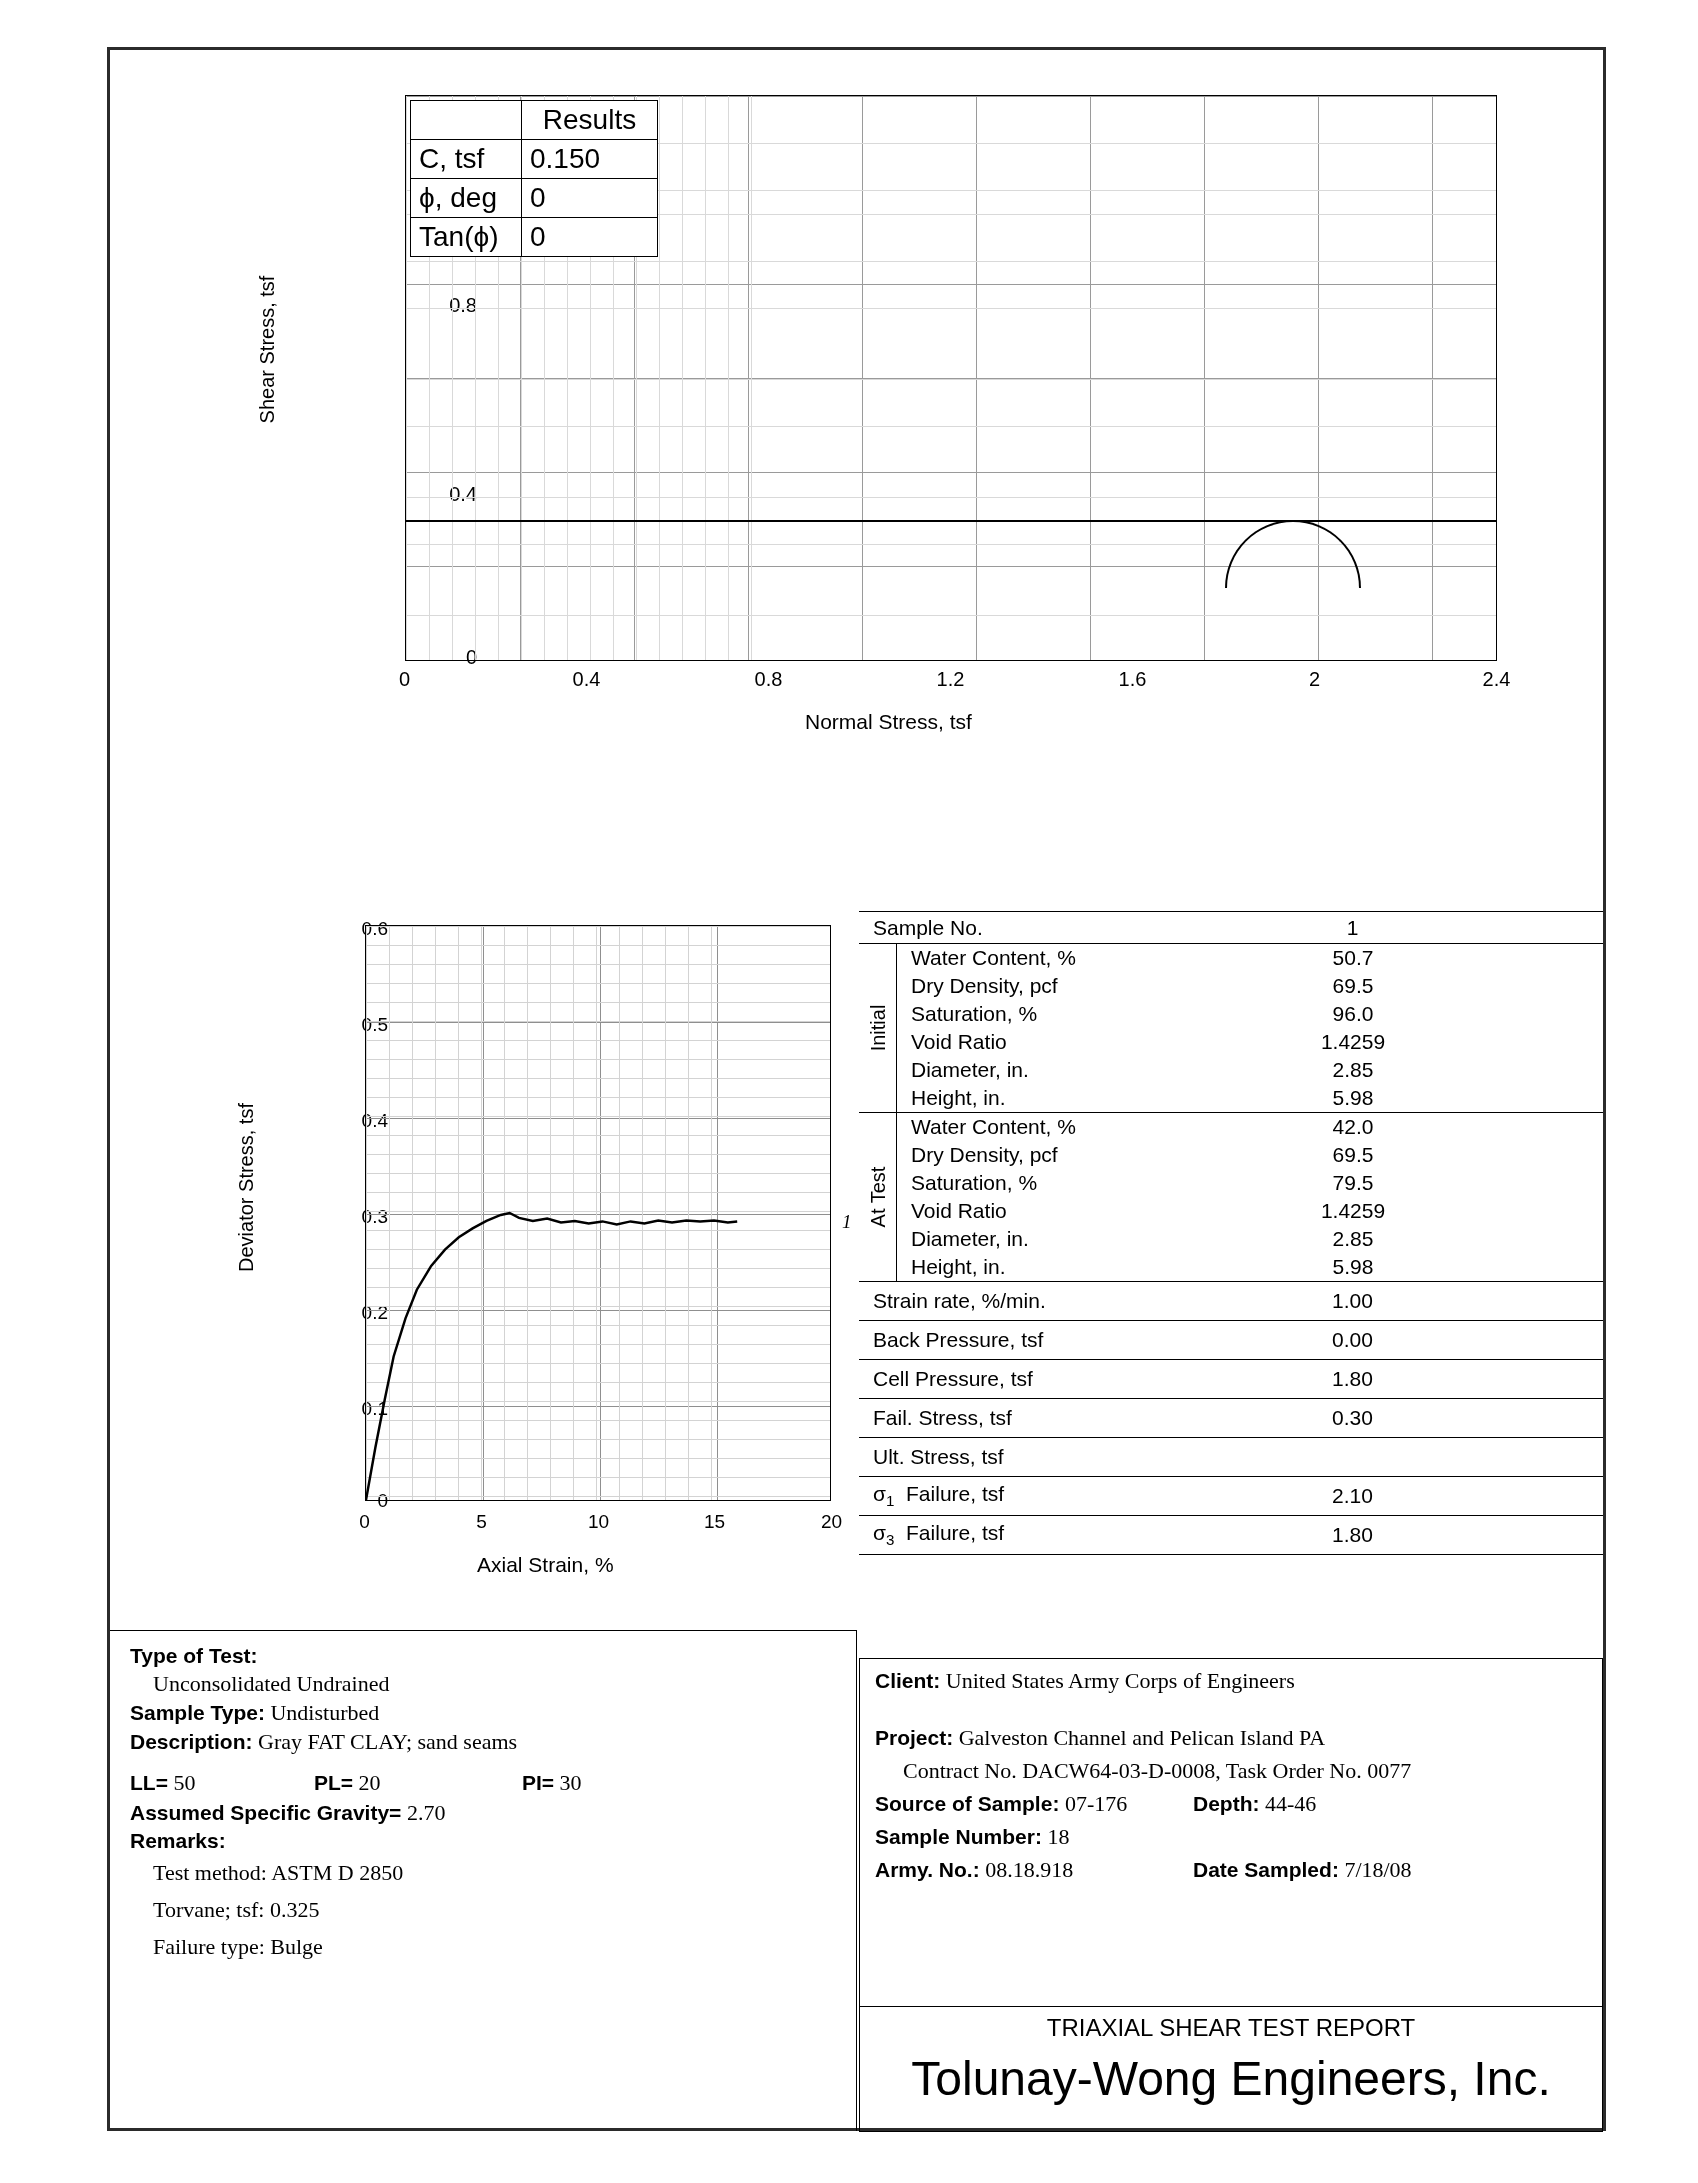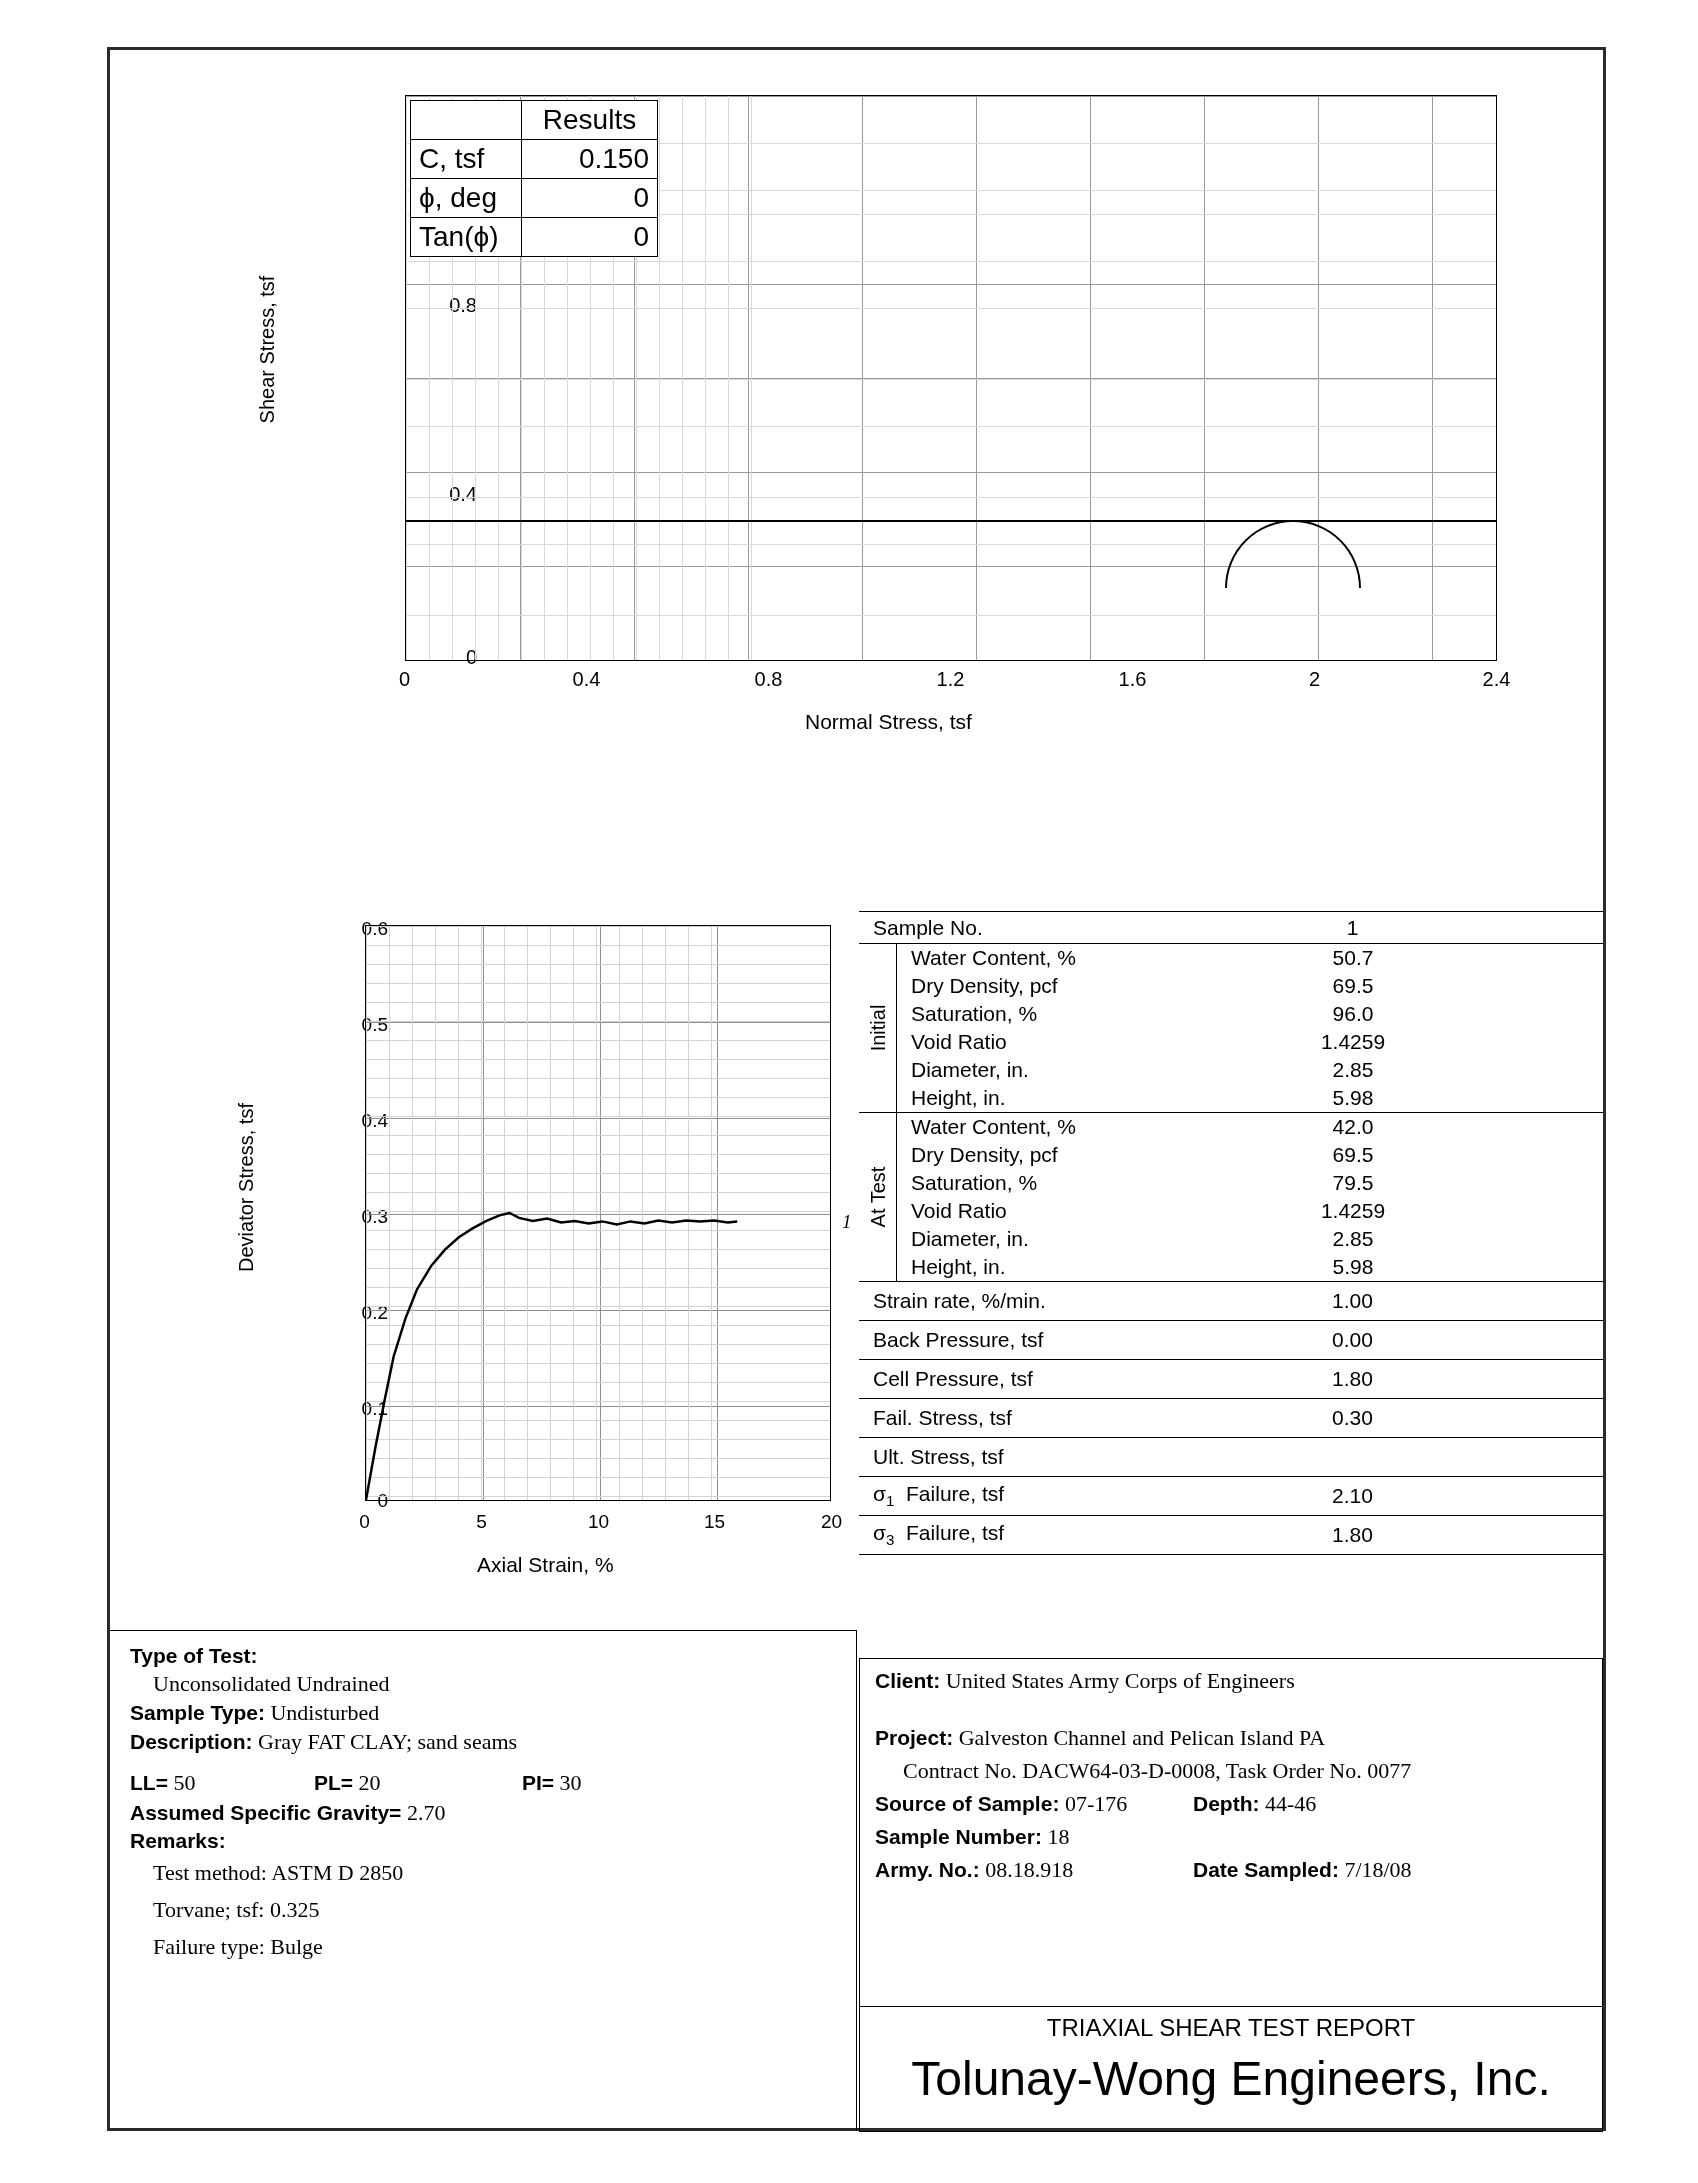--- a/index.html
+++ b/index.html
@@ -105,21 +105,21 @@
     font-size: 28px;
     z-index: 5;
   }
   .results-table td {
     border: 1px solid #000;
     padding: 3px 8px;
     height: 27px;
     background: #fff;
   }
   .results-table td.lab { width: 94px; }
-  .results-table td.val { width: 119px; text-align: right; }
+  .results-table td.val { width: 119px; text-align: left; }
   .results-table td.hdr { text-align: center; }
 
   
   .ss-wrap {
     position: absolute;
     left: 124px;
     top: 863px;
     width: 625px;
     height: 710px;
   }

